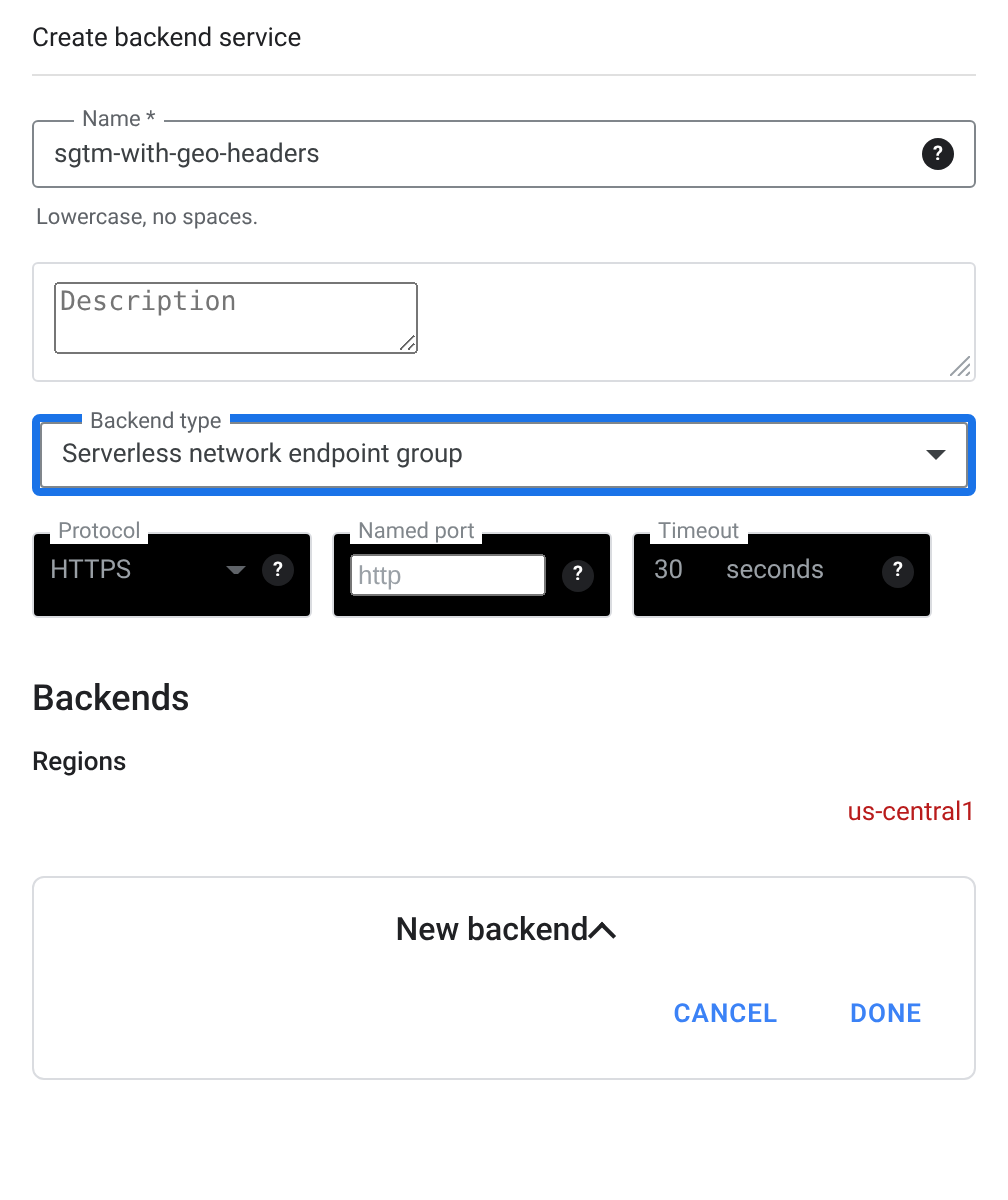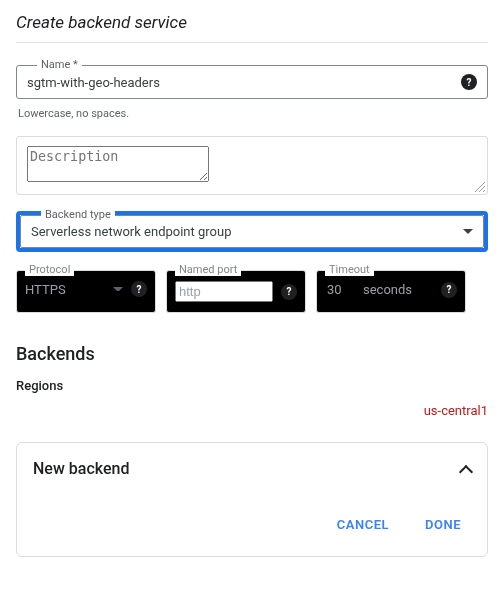--- a/index.html
+++ b/index.html
@@ -8,25 +8,24 @@
     font-family: Roboto, "Helvetica Neue", Arial, sans-serif;
     font-size: 13px;
     color: #202124;
     width: 504px;
     background: #fff;
   }
   .page {
     padding: 12px 16px 24px 16px;
   }
   .title {
-    font-size: 17px;
+    font-size: 13px;
     font-weight: 400;
     color: #202124;
     padding-bottom: 10px;
-    font-style: italic;
   }
   .hr {
     border-top: 1px solid #e0e0e0;
     margin: 0 0 22px 0;
   }
   
   .field-wrap { position: relative; margin-bottom: 8px; }
   .outlined {
     position: relative;
     border: 1px solid #80868b;
@@ -187,22 +186,22 @@
   }
   
   .card {
     border: 1px solid #dadce0;
     border-radius: 6px;
     padding: 16px 16px 18px 16px;
   }
   .card-head {
     display: flex;
     align-items: center;
-    justify-content: space-between;
-    margin-bottom: 33px;
+    justify-content: center;
+    margin-bottom: 20px;
   }
   .card-title {
     font-size: 16px;
     font-weight: 500;
   }
   .chevron-up {
     width: 12px; height: 12px;
     display: inline-block;
     position: relative;
   }

